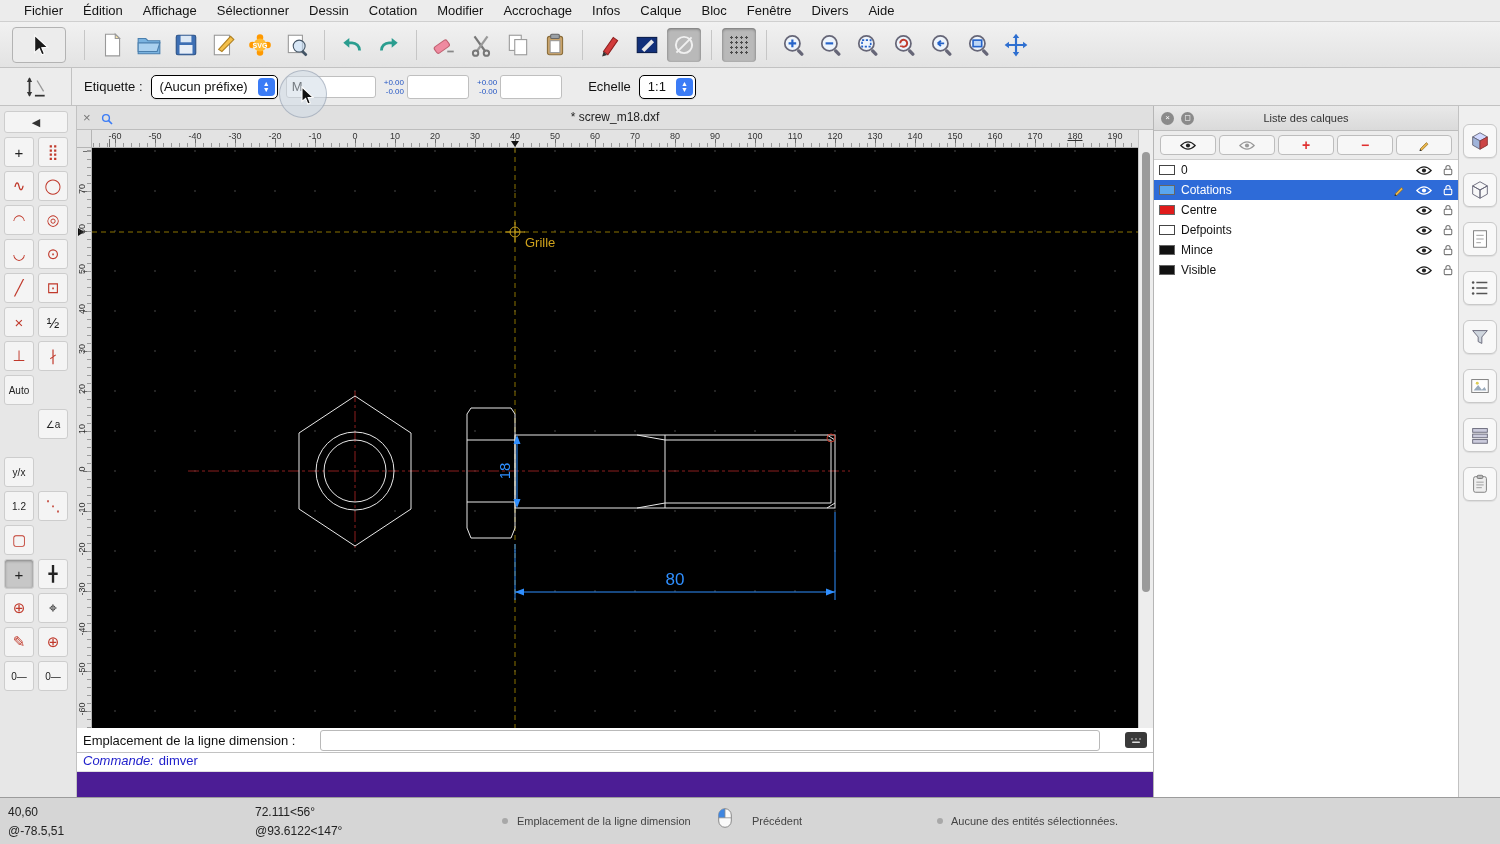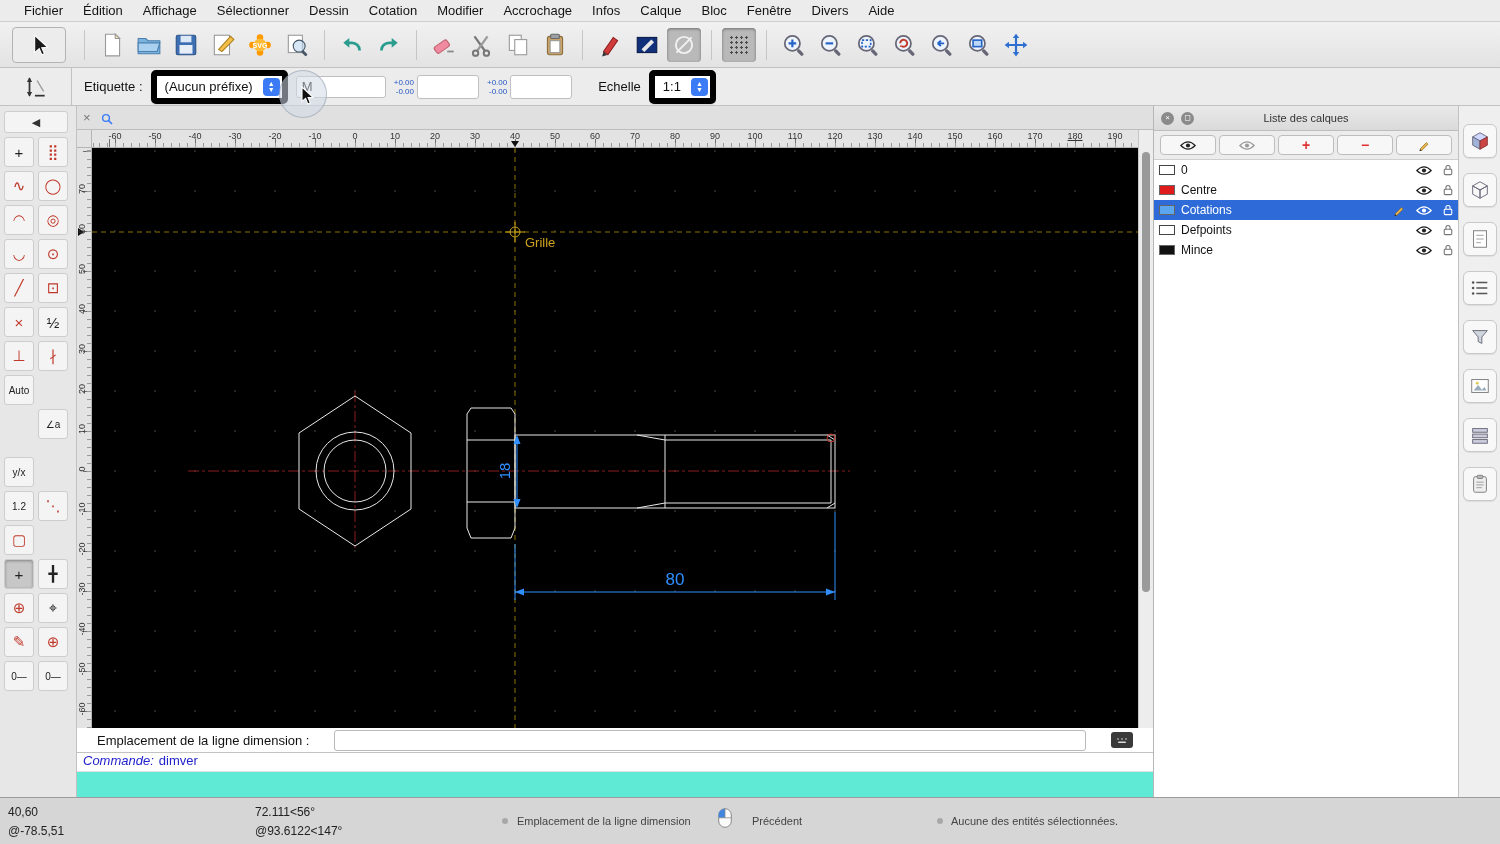--- a/index.html
+++ b/index.html
@@ -1,16 +1,16 @@
 <!DOCTYPE html>
 <html><head>
 <meta charset="utf-8">
 <style>
   html,body{margin:0;padding:0;background:#888;}
-  .app{position:relative;width:1500px;height:844px;background:#5eead4;overflow:hidden;
+  .app{position:relative;width:1500px;height:844px;background:#4c1d95;overflow:hidden;
        font-family:"Liberation Sans",sans-serif;-webkit-font-smoothing:antialiased;}
   
   .menubar{position:absolute;left:0;top:0;width:1500px;height:22px;background:#ececec;
            border-bottom:1px solid #cfcfcf;display:flex;align-items:center;padding-left:14px;box-sizing:border-box;}
   .menu-item{font-size:13px;color:#141414;padding:0 10px;white-space:nowrap;}
   
   .toolbar{position:absolute;left:0;top:22px;width:1500px;height:46px;
            background:linear-gradient(#f1f1f1,#e3e3e3);border-bottom:1px solid #c2c2c2;
            display:flex;align-items:center;padding-left:12px;box-sizing:border-box;gap:3px;}
   .tbtn{width:34px;height:34px;border-radius:4px;display:flex;align-items:center;justify-content:center;flex:0 0 auto;}
@@ -20,21 +20,21 @@
   .tsep{width:1px;height:30px;background:#c6c6c6;margin:0 7px;flex:0 0 auto;}
   .dotsq{width:20px;height:20px;background-image:radial-gradient(#4a4a4a 1.1px,transparent 1.2px);background-size:5px 5px;}
   
   .tool-indicator{position:absolute;left:0;top:68px;width:72px;height:38px;background:#ececec;
                   border-right:1px solid #c2c2c2;border-bottom:1px solid #c2c2c2;
                   display:flex;align-items:center;justify-content:center;box-sizing:border-box;}
   .optionsbar{position:absolute;left:72px;top:68px;width:1428px;height:38px;background:#ececec;
               border-bottom:1px solid #c2c2c2;display:flex;align-items:center;gap:8px;
               padding-left:12px;box-sizing:border-box;}
   .obar-label{font-size:13px;color:#111;}
-  .popup{height:22px;background:#fff;border:6px solid #000000;border-radius:5px;display:flex;
+  .popup{height:22px;background:#fff;border:1px solid #000000;border-radius:5px;display:flex;
          align-items:center;font-size:13px;color:#111;padding-left:8px;box-shadow:0 1px 1px rgba(0,0,0,.08);}
   .popup .chev{width:17px;height:18px;background:#3b7cf6;border-radius:4px;margin:0 2px 0 10px;color:#fff;
                display:flex;flex-direction:column;align-items:center;justify-content:center;font-size:7px;line-height:6px;}
   .txtinput{width:78px;height:20px;border:1px solid #bfbfbf;border-radius:3px;font-size:13px;
             padding:0 5px;background:#fff;font-family:"Liberation Sans",sans-serif;}
   .tolgrp{display:flex;align-items:center;gap:3px;}
   .tollbl{display:flex;flex-direction:column;font-size:8px;color:#2456c4;line-height:9px;text-align:right;}
   .tolinput{width:56px;height:20px;border:1px solid #bfbfbf;border-radius:3px;background:#fff;}
   .cursor-halo{position:absolute;left:279px;top:70px;width:46px;height:46px;border-radius:50%;
                background:rgba(208,218,230,.55);border:1px solid rgba(125,135,155,.45);z-index:60;}
@@ -85,21 +85,21 @@
   .hscroll .thumb{position:absolute;left:181px;top:4px;width:742px;height:8px;background:#8f8f8f;border-radius:4px;}
   .zoomstatus{position:absolute;left:1085px;top:733px;width:68px;height:17px;background:#dcdcdc;
               border-top:1px solid #c6c6c6;box-sizing:border-box;font-size:12px;color:#111;
               text-align:right;padding-right:4px;line-height:16px;}
   
   .cmdline{position:absolute;left:77px;top:750px;width:1076px;height:22px;background:#fff;
            border-bottom:1px solid #e0e0e0;box-sizing:border-box;font-size:13px;padding:3px 0 0 6px;}
   .cmdprompt{color:#2222cc;font-style:italic;}
   .cmdval{color:#2222cc;margin-left:5px;}
   .inputrow{position:absolute;left:77px;top:728px;width:1076px;height:25px;background:#fff;
-            border-bottom:1px solid #c2c2c2;box-sizing:border-box;display:flex;align-items:center;padding:0 20px;gap:25px;}
+            border-bottom:1px solid #c2c2c2;box-sizing:border-box;display:flex;align-items:center;padding:0 6px;gap:25px;}
   .inlabel{font-size:13px;color:#111;white-space:nowrap;}
   .cmdinput{flex:1;height:17px;border:1px solid #b9b9b9;border-radius:3px;background:#fff;}
   .kbdbtn{width:22px;height:16px;background:#3a3a3a;border-radius:3px;border:none;display:flex;
           align-items:center;justify-content:center;padding:0;}
   
   .rightpanel{position:absolute;left:1153px;top:106px;width:305px;height:691px;background:#fff;
               border-left:1px solid #b6b6b6;box-sizing:border-box;}
   .lp-header{height:24px;background:linear-gradient(#e9e9e9,#dadada);border-bottom:1px solid #bdbdbd;
              position:relative;display:flex;align-items:center;}
   .lp-circle{width:13px;height:13px;border-radius:50%;background:#8a8a8a;color:#fff;font-size:8px;
@@ -401,20 +401,21 @@
     </div>
 
   <div class="tabbar">
     <span class="tab-close">×</span>
     <span class="tab-mag">
       <svg width="12" height="12" viewBox="0 0 12 12">
           <circle cx="5" cy="5" r="3.4" fill="none" stroke="#3b7cf6" stroke-width="1.4"></circle>
           <line x1="7.6" y1="7.6" x2="11" y2="11" stroke="#3b7cf6" stroke-width="1.6"></line>
         </svg>
     </span>
+    <span class="tab-title">* screw_m18.dxf</span>
   </div>
 
   <div class="rcorner"></div>
   <div class="hruler" id="hruler">
       <div class="hmark"></div>
       <span class="rlab" style="left: 23px;">-60</span>
       <span class="rlab" style="left: 63px;">-50</span>
       <span class="rlab" style="left: 103px;">-40</span>
       <span class="rlab" style="left: 143px;">-30</span>
       <span class="rlab" style="left: 183px;">-20</span>
@@ -583,77 +584,93 @@
               <circle cx="10" cy="6" r="2.6" fill="#222"></circle>
             </svg>
           </span>
           <span class="lp-ic">
             <svg width="10" height="12" viewBox="0 0 12 14">
               <rect x="1.5" y="6" width="9" height="6.5" rx="1" fill="none" stroke="#777" stroke-width="1.3"></rect>
               <path d="M3.5 6 V4 a2.5 2.5 0 0 1 5 0 V6" fill="none" stroke="#777" stroke-width="1.3"></path>
             </svg>
           </span>
         </div>
+        <div class="lp-row selected">
+          <span class="swatch" style="background: rgb(90, 167, 240);"></span>
+          <span class="lp-name">Cotations</span>
+          <span class="lp-ic">
+            <svg width="12" height="12" viewBox="0 0 15 15">
+              <path d="M2.5 12.5 L10.5 4.5 L12.5 6.5 L4.5 14.5 Z" fill="#e8b44a" stroke="#8a6a20" stroke-width="0.8"></path>
+              <path d="M2.5 12.5 l-0.8 3 3-0.8 z" fill="#333"></path>
+            </svg>
+          </span>
+          <span class="lp-ic">
+            <svg width="16" height="11" viewBox="0 0 20 12">
+              <path d="M1 6 Q10 -3 19 6 Q10 15 1 6 Z" fill="none" stroke="#fff" stroke-width="1.4"></path>
+              <circle cx="10" cy="6" r="2.6" fill="#fff"></circle>
+            </svg>
+          </span>
+          <span class="lp-ic">
+            <svg width="10" height="12" viewBox="0 0 12 14">
+              <rect x="1.5" y="6" width="9" height="6.5" rx="1" fill="none" stroke="#fff" stroke-width="1.3"></rect>
+              <path d="M3.5 6 V4 a2.5 2.5 0 0 1 5 0 V6" fill="none" stroke="#fff" stroke-width="1.3"></path>
+            </svg>
+          </span>
+        </div>
         <div class="lp-row">
           <span class="swatch" style="background: rgb(224, 27, 27);"></span>
           <span class="lp-name">Centre</span>
           <span class="lp-ic">
             <svg width="16" height="11" viewBox="0 0 20 12">
               <path d="M1 6 Q10 -3 19 6 Q10 15 1 6 Z" fill="none" stroke="#222" stroke-width="1.4"></path>
               <circle cx="10" cy="6" r="2.6" fill="#222"></circle>
             </svg>
           </span>
           <span class="lp-ic">
             <svg width="10" height="12" viewBox="0 0 12 14">
               <rect x="1.5" y="6" width="9" height="6.5" rx="1" fill="none" stroke="#777" stroke-width="1.3"></rect>
               <path d="M3.5 6 V4 a2.5 2.5 0 0 1 5 0 V6" fill="none" stroke="#777" stroke-width="1.3"></path>
             </svg>
           </span>
         </div>
-        <div class="lp-row selected">
-          <span class="swatch" style="background: rgb(90, 167, 240);"></span>
-          <span class="lp-name">Cotations</span>
-          <span class="lp-ic">
-            <svg width="12" height="12" viewBox="0 0 15 15">
-              <path d="M2.5 12.5 L10.5 4.5 L12.5 6.5 L4.5 14.5 Z" fill="#e8b44a" stroke="#8a6a20" stroke-width="0.8"></path>
-              <path d="M2.5 12.5 l-0.8 3 3-0.8 z" fill="#333"></path>
-            </svg>
-          </span>
-          <span class="lp-ic">
-            <svg width="16" height="11" viewBox="0 0 20 12">
-              <path d="M1 6 Q10 -3 19 6 Q10 15 1 6 Z" fill="none" stroke="#fff" stroke-width="1.4"></path>
-              <circle cx="10" cy="6" r="2.6" fill="#fff"></circle>
-            </svg>
-          </span>
-          <span class="lp-ic">
-            <svg width="10" height="12" viewBox="0 0 12 14">
-              <rect x="1.5" y="6" width="9" height="6.5" rx="1" fill="none" stroke="#fff" stroke-width="1.3"></rect>
-              <path d="M3.5 6 V4 a2.5 2.5 0 0 1 5 0 V6" fill="none" stroke="#fff" stroke-width="1.3"></path>
-            </svg>
-          </span>
-        </div>
         <div class="lp-row">
           <span class="swatch" style="background: rgb(255, 255, 255); border-color: rgb(68, 68, 68);"></span>
           <span class="lp-name">Defpoints</span>
           <span class="lp-ic">
             <svg width="16" height="11" viewBox="0 0 20 12">
               <path d="M1 6 Q10 -3 19 6 Q10 15 1 6 Z" fill="none" stroke="#222" stroke-width="1.4"></path>
               <circle cx="10" cy="6" r="2.6" fill="#222"></circle>
             </svg>
           </span>
           <span class="lp-ic">
             <svg width="10" height="12" viewBox="0 0 12 14">
               <rect x="1.5" y="6" width="9" height="6.5" rx="1" fill="none" stroke="#777" stroke-width="1.3"></rect>
               <path d="M3.5 6 V4 a2.5 2.5 0 0 1 5 0 V6" fill="none" stroke="#777" stroke-width="1.3"></path>
             </svg>
           </span>
         </div>
         <div class="lp-row">
           <span class="swatch" style="background: rgb(17, 17, 17);"></span>
           <span class="lp-name">Mince</span>
+          <span class="lp-ic">
+            <svg width="16" height="11" viewBox="0 0 20 12">
+              <path d="M1 6 Q10 -3 19 6 Q10 15 1 6 Z" fill="none" stroke="#222" stroke-width="1.4"></path>
+              <circle cx="10" cy="6" r="2.6" fill="#222"></circle>
+            </svg>
+          </span>
+          <span class="lp-ic">
+            <svg width="10" height="12" viewBox="0 0 12 14">
+              <rect x="1.5" y="6" width="9" height="6.5" rx="1" fill="none" stroke="#777" stroke-width="1.3"></rect>
+              <path d="M3.5 6 V4 a2.5 2.5 0 0 1 5 0 V6" fill="none" stroke="#777" stroke-width="1.3"></path>
+            </svg>
+          </span>
+        </div>
+        <div class="lp-row">
+          <span class="swatch" style="background: rgb(17, 17, 17);"></span>
+          <span class="lp-name">Visible</span>
           <span class="lp-ic">
             <svg width="16" height="11" viewBox="0 0 20 12">
               <path d="M1 6 Q10 -3 19 6 Q10 15 1 6 Z" fill="none" stroke="#222" stroke-width="1.4"></path>
               <circle cx="10" cy="6" r="2.6" fill="#222"></circle>
             </svg>
           </span>
           <span class="lp-ic">
             <svg width="10" height="12" viewBox="0 0 12 14">
               <rect x="1.5" y="6" width="9" height="6.5" rx="1" fill="none" stroke="#777" stroke-width="1.3"></rect>
               <path d="M3.5 6 V4 a2.5 2.5 0 0 1 5 0 V6" fill="none" stroke="#777" stroke-width="1.3"></path>

